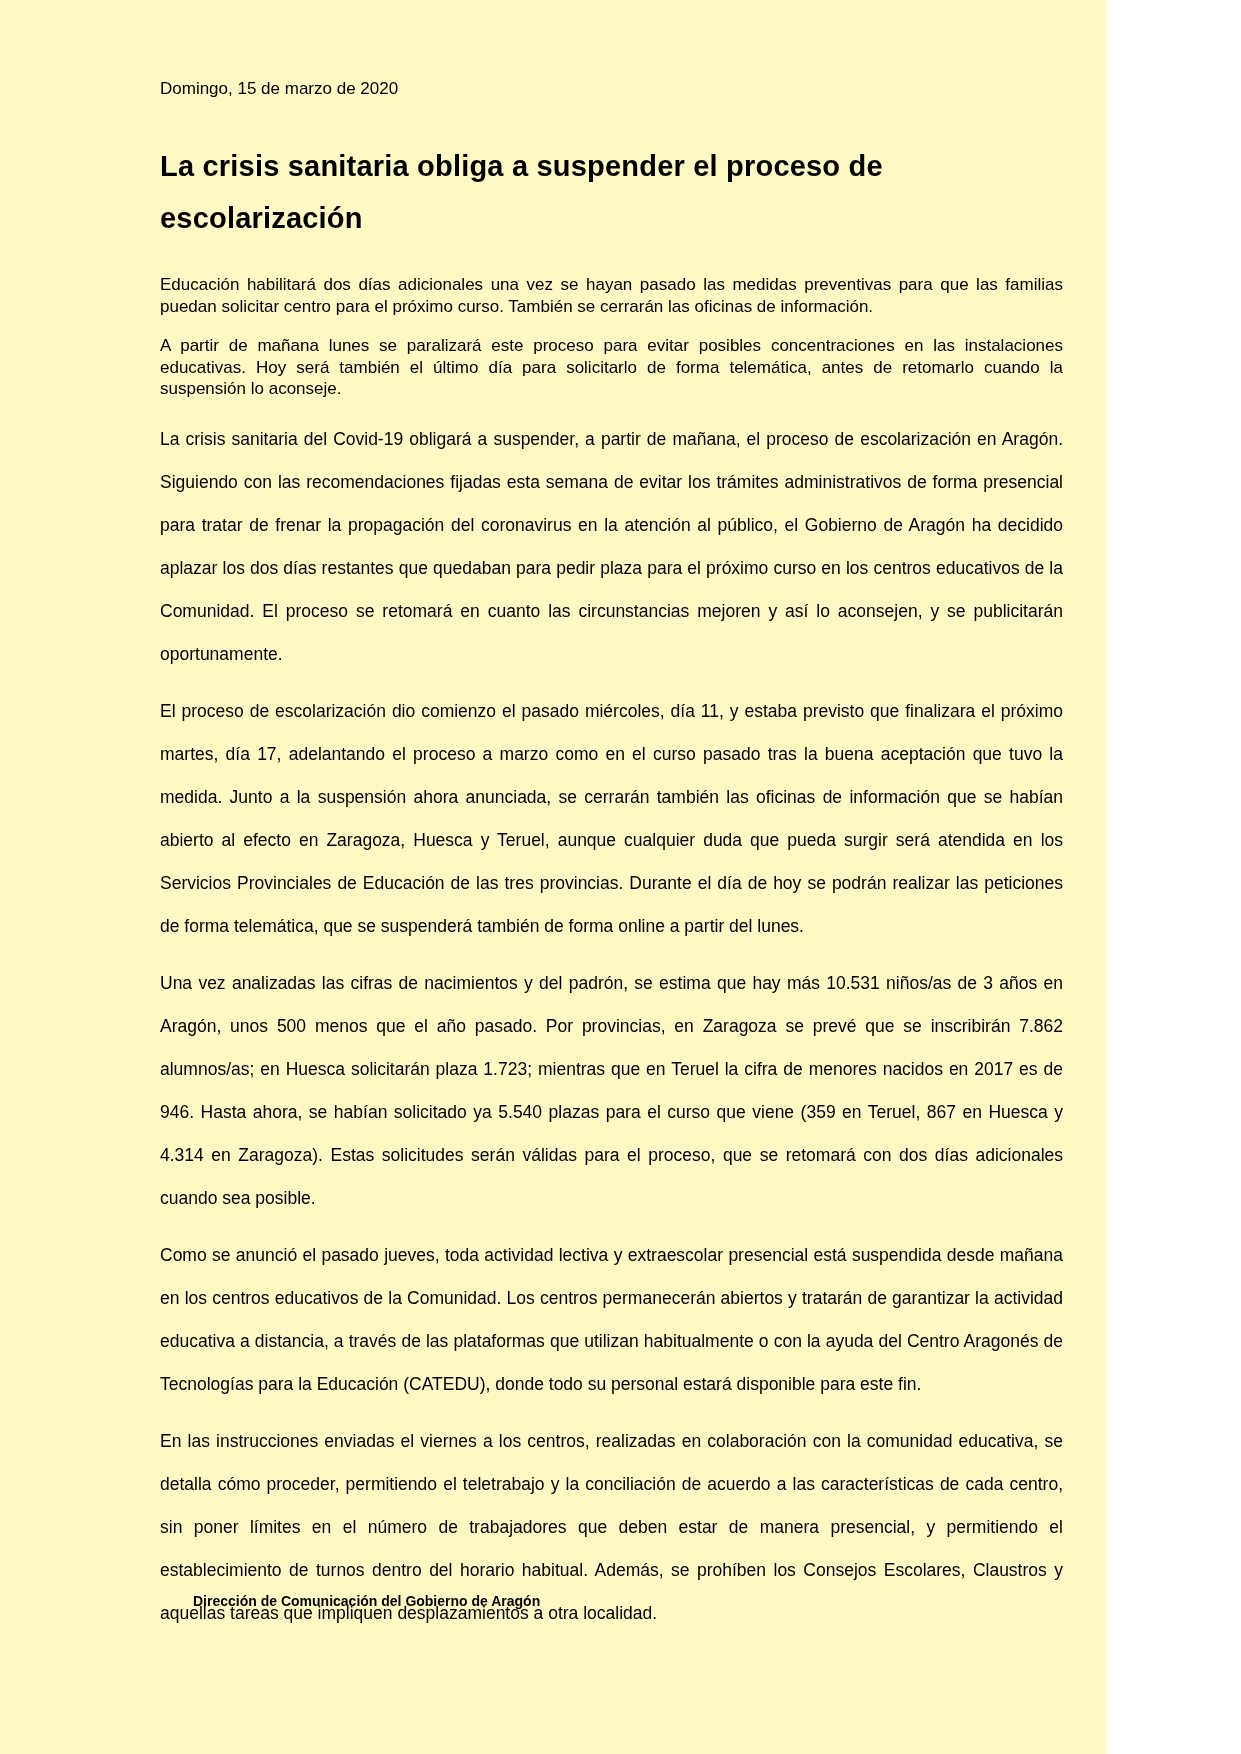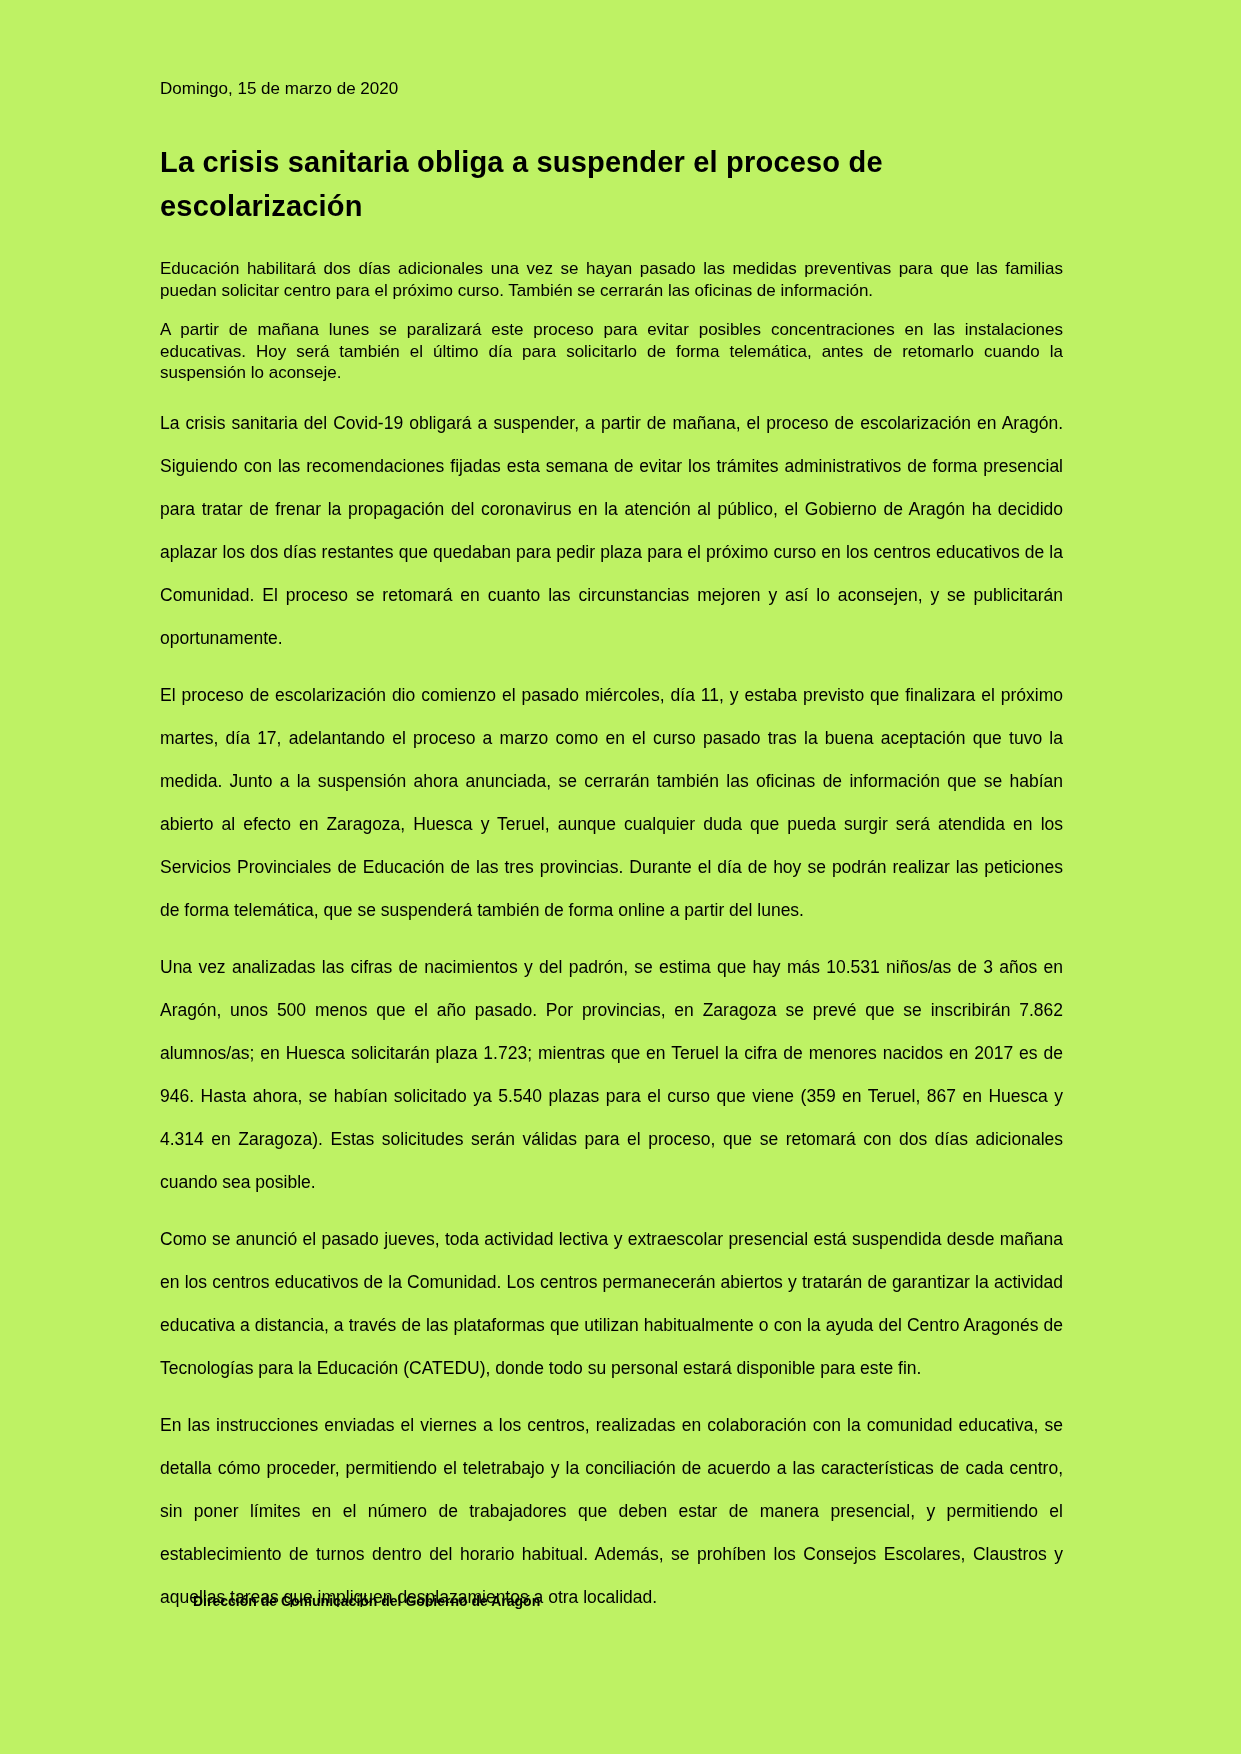--- a/index.html
+++ b/index.html
@@ -2,44 +2,44 @@
 <html><head>
 <meta charset="utf-8">
 <style>
   html, body {
     margin: 0;
     padding: 0;
     background: #ffffff;
   }
   .page {
     position: relative;
-    width: 1241px;
+    width: 1107px;
     height: 1754px;
-    background: #bef264;
+    background: #fef9c3;
     color: #000000;
     font-family: "Liberation Sans", "DejaVu Sans", sans-serif;
     overflow: hidden;
     box-sizing: border-box;
   }
   .content {
     position: absolute;
     top: 78px;
     left: 160px;
     width: 903px;
   }
   .doc-date {
     font-size: 17px;
     line-height: 22px;
     margin: 0 0 40px 0;
     color: #000000;
   }
   .doc-title {
     font-size: 29px;
     font-weight: bold;
-    line-height: 44px;
+    line-height: 52px;
     margin: 0 0 30px 0;
     letter-spacing: 0.2px;
     color: #000000;
   }
   .lead p {
     font-size: 17px;
     font-weight: normal;
     line-height: 21.5px;
     margin: 0 0 18px 0;
     text-align: justify;

